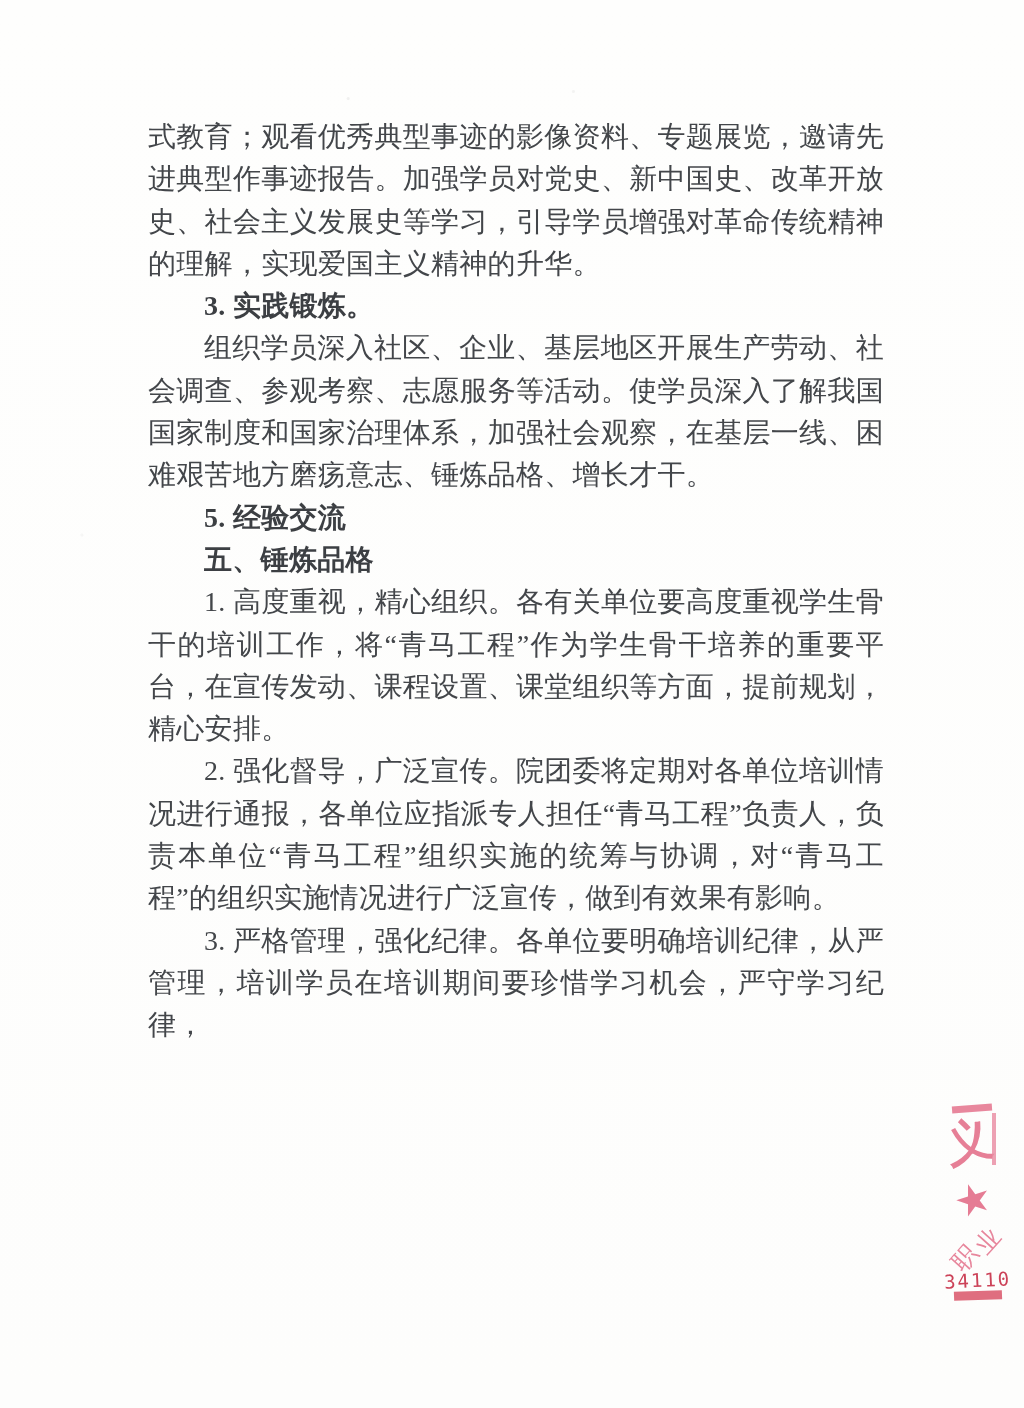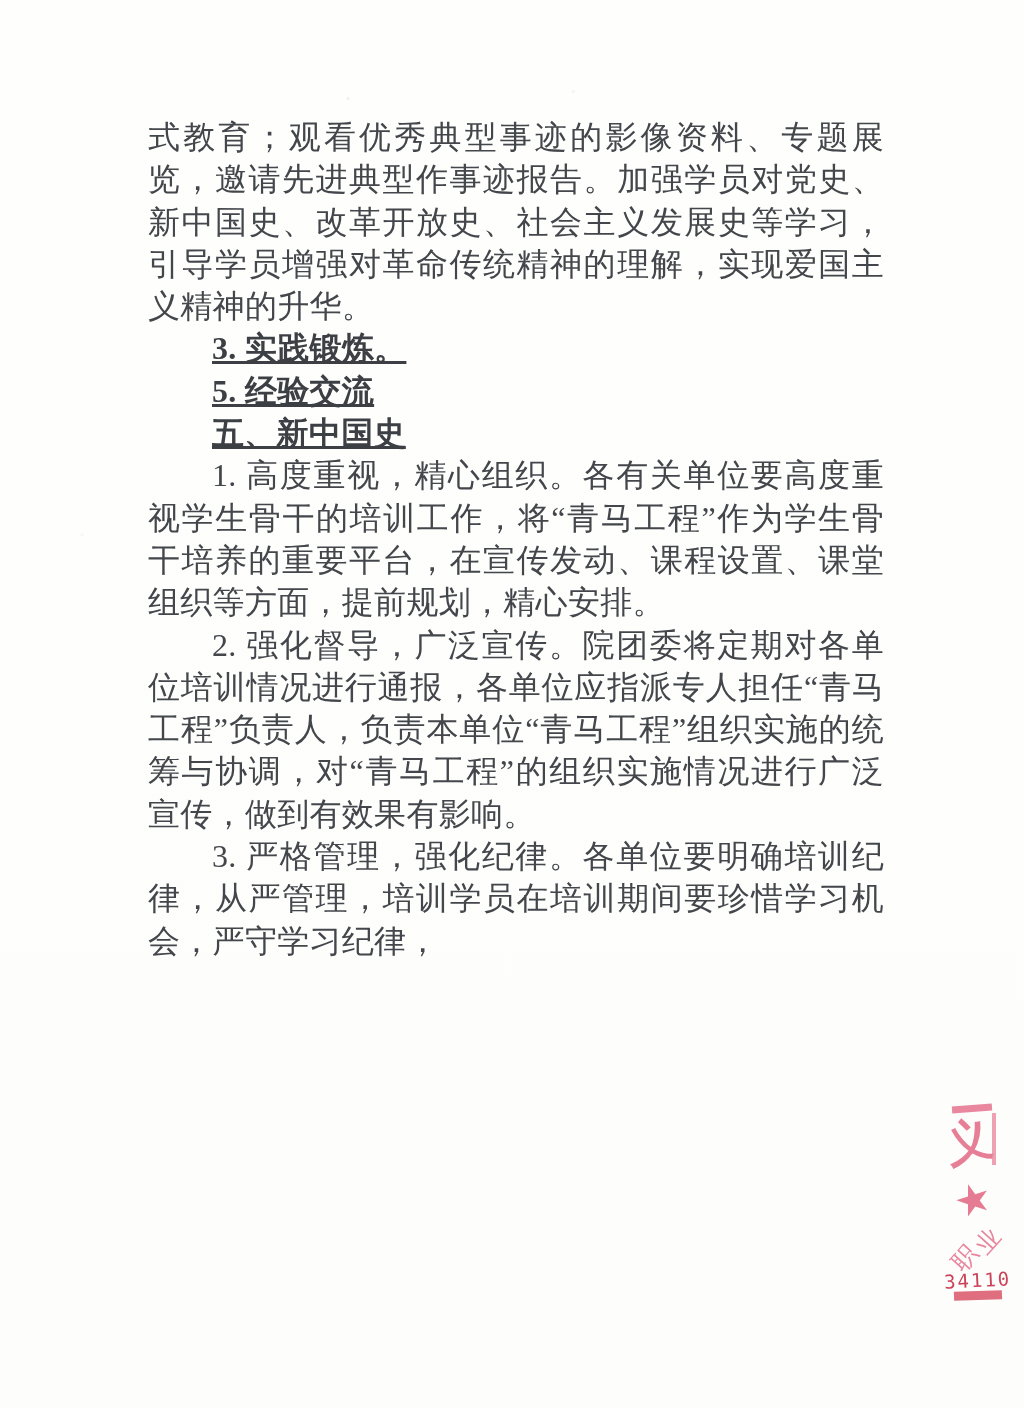--- a/index.html
+++ b/index.html
@@ -23,40 +23,39 @@
       radial-gradient(circle at 8% 38%, rgba(120,120,120,0.06) 1px, transparent 2px),
       linear-gradient(180deg, #fefefd 0%, #fdfdfc 100%);
     overflow: hidden;
   }
   .text-block {
     position: absolute;
     left: 148px;
     top: 116px;
     width: 736px;
     color: #43464a;
-    font-size: 32px;
+    font-size: 28px;
     line-height: 42.3px;
     text-align: justify;
     letter-spacing: 0.3px;
   }
   .text-block p {
     margin: 0;
     padding: 0;
   }
   .para {
     text-indent: 2em;
   }
   .para.continuation {
     text-indent: 0;
   }
   .heading {
     text-indent: 2em;
     font-weight: bold;
     color: #3c3f43;
-    text-decoration: underline;
   }
   
   .stamp {
     position: absolute;
     right: 0;
     top: 1095px;
     width: 90px;
     height: 215px;
     pointer-events: none;
   }
@@ -131,22 +130,23 @@
   }
 </style>
 </head>
 <body>
 
 <div class="page">
 
   <div class="text-block">
     <p class="para continuation">式教育；观看优秀典型事迹的影像资料、专题展览，邀请先进典型作事迹报告。加强学员对党史、新中国史、改革开放史、社会主义发展史等学习，引导学员增强对革命传统精神的理解，实现爱国主义精神的升华。</p>
     <p class="heading">3. 实践锻炼。</p>
+    <p class="para">组织学员深入社区、企业、基层地区开展生产劳动、社会调查、参观考察、志愿服务等活动。使学员深入了解我国国家制度和国家治理体系，加强社会观察，在基层一线、困难艰苦地方磨疡意志、锤炼品格、增长才干。</p>
     <p class="heading">5. 经验交流</p>
-    <p class="heading">五、新中国史</p>
+    <p class="heading">五、锤炼品格</p>
     <p class="para">1. 高度重视，精心组织。各有关单位要高度重视学生骨干的培训工作，将“青马工程”作为学生骨干培养的重要平台，在宣传发动、课程设置、课堂组织等方面，提前规划，精心安排。</p>
     <p class="para">2. 强化督导，广泛宣传。院团委将定期对各单位培训情况进行通报，各单位应指派专人担任“青马工程”负责人，负责本单位“青马工程”组织实施的统筹与协调，对“青马工程”的组织实施情况进行广泛宣传，做到有效果有影响。</p>
     <p class="para">3. 严格管理，强化纪律。各单位要明确培训纪律，从严管理，培训学员在培训期间要珍惜学习机会，严守学习纪律，</p>
   </div>
 
   <div class="stamp">
     <div class="stamp-bar-top"></div>
     <div class="stamp-char">义</div>
     <div class="stamp-vline"></div>
     <div class="stamp-star">★</div>

